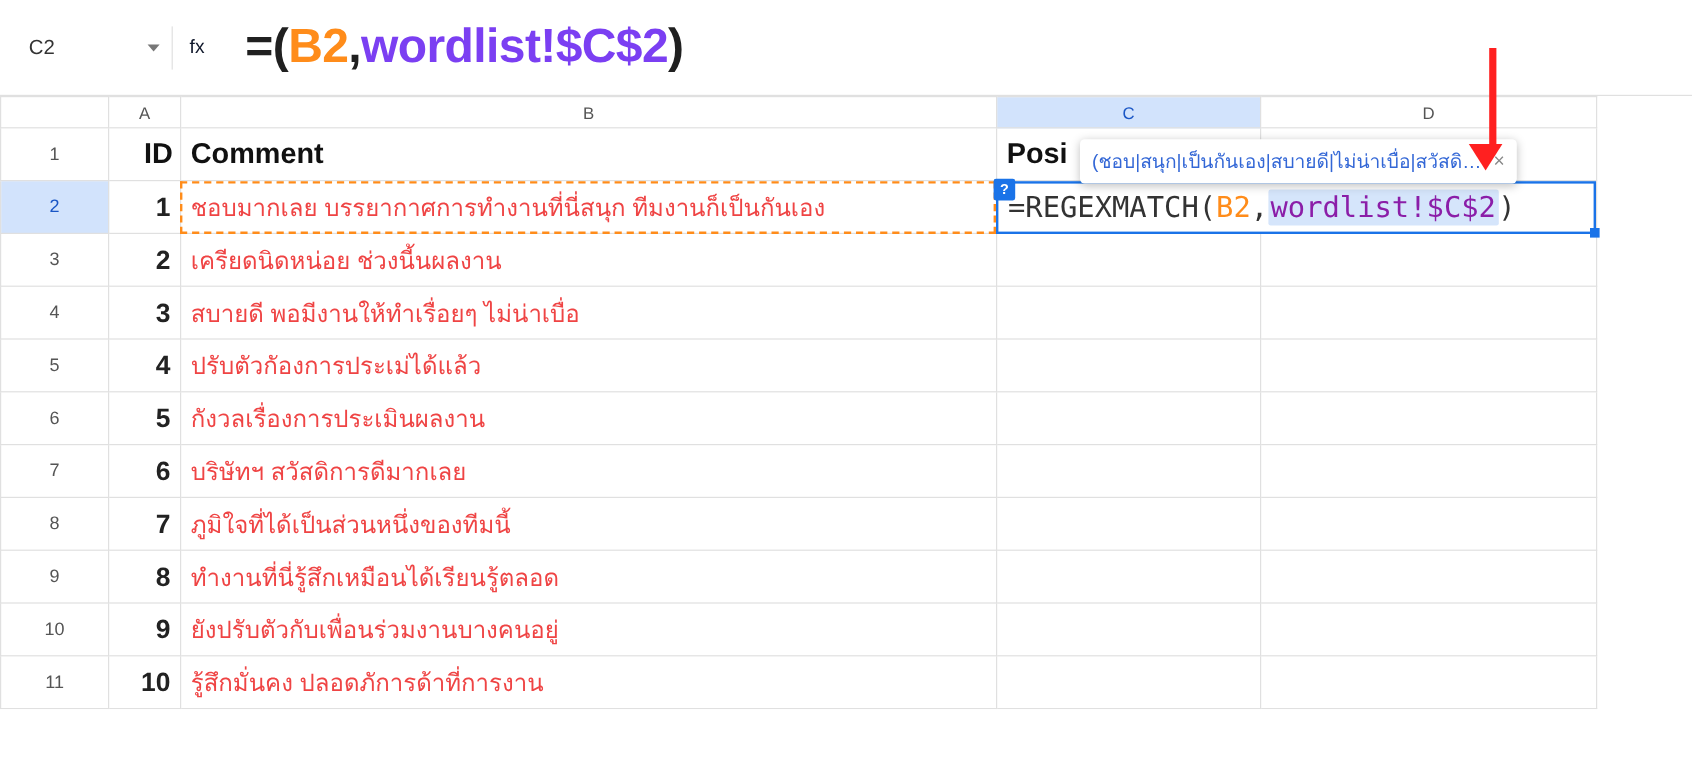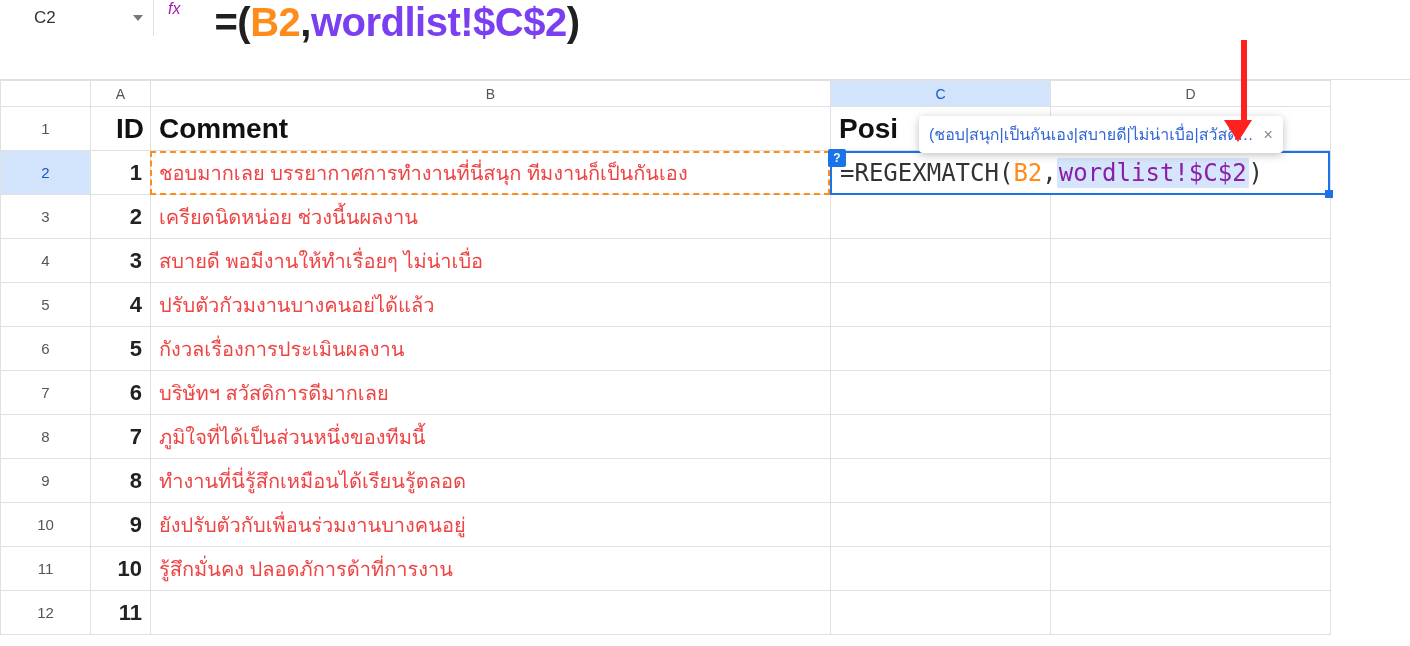--- a/index.html
+++ b/index.html
@@ -1,22 +1,23 @@
 <!DOCTYPE html>
 <html><head>
 <meta charset="utf-8">
 <style>
 * { margin: 0; padding: 0; box-sizing: border-box; }
 body { font-family: Arial, sans-serif; background: #fff; overflow: hidden; }
 
 .formula-bar {
   display: flex;
+  align-items: center;
   height: 80px;
   border-bottom: 1px solid #e0e0e0;
-  padding: 0 24px;
+  padding: 0 14px;
 }
 .name-box {
   display: flex;
   align-items: center;
   width: 130px;
   height: 36px;
   padding: 0 10px;
   border-right: 1px solid #e0e0e0;
 }
 .name-box-text {
@@ -25,22 +26,21 @@
   color: #333;
 }
 .dropdown-triangle {
   width: 0; height: 0;
   border-left: 5px solid transparent;
   border-right: 5px solid transparent;
   border-top: 6px solid #777;
   margin-left: 8px;
 }
 .fx-icon {
-  font-style: italic;
-  color: #a21caf;
+  color: #0f172a;
   font-size: 16px;
   padding: 0 14px;
 }
 .formula-large {
   font-size: 40px;
   font-weight: 700;
   letter-spacing: -0.5px;
   display: flex;
   align-items: baseline;
   padding-left: 20px;
@@ -96,21 +96,21 @@
   padding-right: 8px;
 }
 .cell-text {
   font-size: 20px;
   color: #ef4444;
   padding: 0 8px;
   white-space: nowrap;
   overflow: hidden;
 }
 .header-cell {
-  font-size: 28px;
+  font-size: 24px;
   font-weight: 700;
   color: #111;
   padding: 0 8px;
 }
 .header-cell.id { text-align: right; padding-right: 6px; }
 
 .dashed-range {
   position: absolute;
   border: 2px dashed #ff8c1a;
   pointer-events: none;
@@ -247,21 +247,21 @@
   <tr>
     <th class="row-head">4</th>
     <td class="cell-id">3</td>
     <td class="cell-text">สบายดี พอมีงานให้ทำเรื่อยๆ ไม่น่าเบื่อ</td>
     <td></td>
     <td></td>
   </tr>
   <tr>
     <th class="row-head">5</th>
     <td class="cell-id">4</td>
-    <td class="cell-text">ปรับตัวกัวมงานบางคนอย่ได้แล้ว</td>
+    <td class="cell-text">ปรับตัวกัองการประเม่ได้แล้ว</td>
     <td></td>
     <td></td>
   </tr>
   <tr>
     <th class="row-head">6</th>
     <td class="cell-id">5</td>
     <td class="cell-text">กังวลเรื่องการประเมินผลงาน</td>
     <td></td>
     <td></td>
   </tr>
@@ -290,44 +290,37 @@
     <th class="row-head">10</th>
     <td class="cell-id">9</td>
     <td class="cell-text">ยังปรับตัวกับเพื่อนร่วมงานบางคนอยู่</td>
     <td></td>
     <td></td>
   </tr>
   <tr>
     <th class="row-head">11</th>
     <td class="cell-id">10</td>
     <td class="cell-text">รู้สึกมั่นคง ปลอดภัการด้าที่การงาน</td>
-    <td></td>
-    <td></td>
-  </tr>
-  <tr>
-    <th class="row-head">12</th>
-    <td class="cell-id">11</td>
-    <td class="cell-text"></td>
     <td></td>
     <td></td>
   </tr>
 </tbody>
     </table>
 
 <div class="dashed-range" style="left:150px; top:71px; width:680px; height:44px;"></div>
 
 <div class="active-cell-box" style="left:830px; top:71px; width:500px; height:44px;">
   <div class="help-badge">?</div>
   <div class="active-formula">
     <span>=REGEXMATCH(</span><span class="ref1">B2</span><span>,</span><span class="ref2">wordlist!$C$2</span><span>)</span>
   </div>
   <div class="fill-handle"></div>
 </div>
 
-<div class="tooltip" style="left:919px; top:36px;">
+<div class="tooltip" style="left:900px; top:36px;">
   <span>(ชอบ|สนุก|เป็นกันเอง|สบายดี|ไม่น่าเบื่อ|สวัสดิ…</span>
   <span class="tooltip-close">×</span>
 </div>
 
 <div class="arrow" style="left:1235px; top:-40px;">
   <div class="arrow-body"></div>
   <div class="arrow-head"></div>
 </div>
 
 </div>

